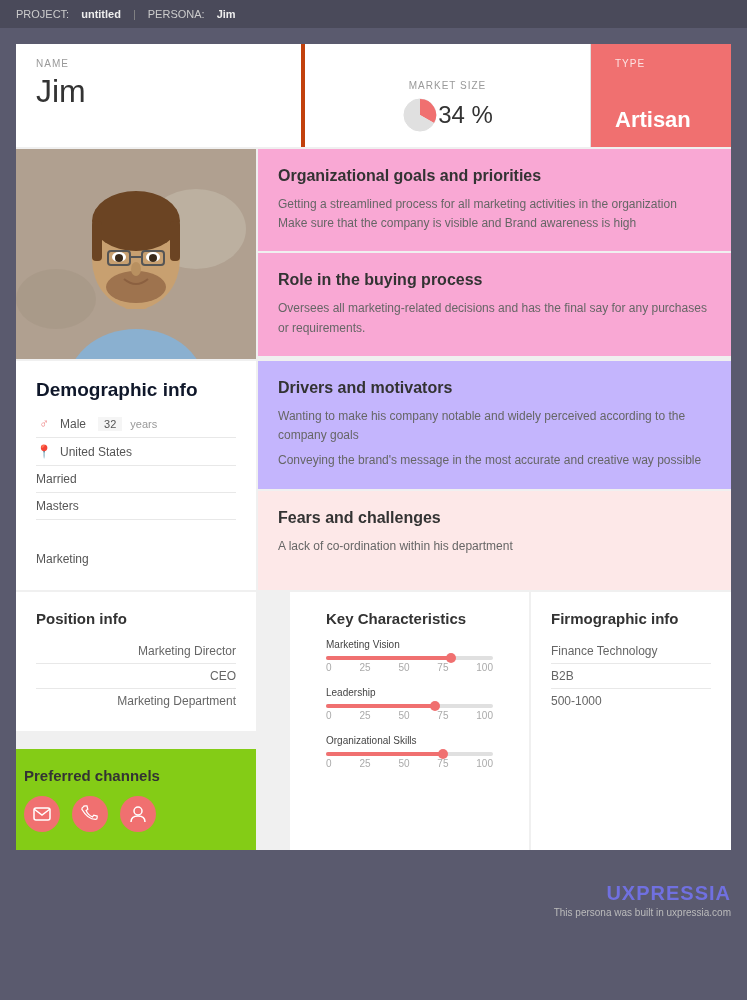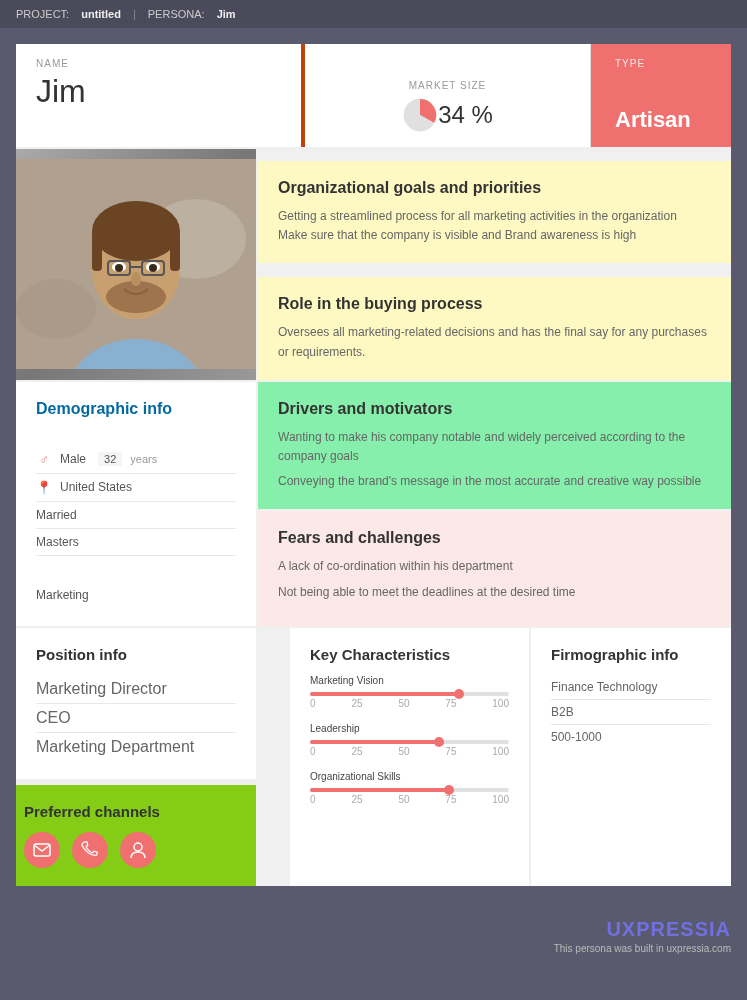--- a/index.html
+++ b/index.html
@@ -139,23 +139,22 @@
       overflow: hidden;
     }
 
     .right-cells {
       flex: 1;
       display: flex;
       flex-direction: column;
       gap: 2px;
     }
     .info-card {
-      background: #fef9c3;
+      background: #f9a8d4;
       padding: 18px 20px;
-      margin-top: 12px;
     }
     .info-card-title {
       font-size: 16px;
       font-weight: bold;
       color: #333;
       margin-bottom: 10px;
     }
     .info-card-text {
       font-size: 12px;
       color: #666;
@@ -163,24 +162,24 @@
     }
 
     
     .demo-card {
       background: #fff;
       padding: 18px 20px;
       width: 240px;
       flex-shrink: 0;
     }
     .demo-title {
-      font-size: 16px;
+      font-size: 19px;
       font-weight: bold;
-      color: #0369a1;
-      margin-bottom: 28px;
+      color: #0f172a;
+      margin-bottom: 9px;
     }
     .demo-row {
       display: flex;
       align-items: center;
       gap: 8px;
       padding: 6px 0;
       border-bottom: 1px solid #e8e8e8;
       font-size: 12px;
       color: #555;
     }
@@ -198,61 +197,62 @@
       color: #555;
       margin-left: 4px;
     }
     .demo-unit {
       font-size: 11px;
       color: #999;
     }
 
     
     .drivers-card {
-      background: #86efac;
+      background: #c4b5fd;
       padding: 18px 20px;
       flex: 1;
     }
     .fears-card {
       background: #fde8e8;
       padding: 18px 20px;
       flex: 1;
     }
 
     
     .position-card {
       background: #fff;
       padding: 18px 20px;
       width: 240px;
       flex-shrink: 0;
     }
     .key-char-card {
       background: #fff;
-      padding: 18px 20px;
+      padding: 18px 36px;
       flex: 1;
     }
     .firmographic-card {
       background: #fff;
       padding: 18px 20px;
       width: 200px;
       flex-shrink: 0;
     }
 
     .section-title {
       font-size: 15px;
       font-weight: bold;
       color: #333;
       margin-bottom: 12px;
     }
 
     .position-item {
       padding: 5px 0;
       border-bottom: 1px solid #e8e8e8;
-      font-size: 16px;
+      font-size: 12px;
       color: #666;
+      text-align: right;
     }
     .position-item:last-child { border-bottom: none; }
 
     
     .channels-card {
       background: #84cc16;
       padding: 18px 8px;
       width: 240px;
       flex-shrink: 0;
       margin-top: 2px;
@@ -454,27 +454,26 @@
     </div>
     <div style="flex:1; display:flex; flex-direction:column; gap:2px;">
       <div class="drivers-card">
         <div class="info-card-title">Drivers and motivators</div>
         <div class="info-card-text">Wanting to make his company notable and widely perceived according to the company goals</div>
         <div class="info-card-text" style="margin-top:6px;">Conveying the brand's message in the most accurate and creative way possible</div>
       </div>
       <div class="fears-card">
         <div class="info-card-title">Fears and challenges</div>
         <div class="info-card-text">A lack of co-ordination within his department</div>
-        <div class="info-card-text" style="margin-top:6px;">Not being able to meet the deadlines at the desired time</div>
       </div>
     </div>
   </div>
 
   <div class="content-row">
-    <div style="display:flex; flex-direction:column; gap:4px; width:272px; flex-shrink:0;">
+    <div style="display:flex; flex-direction:column; gap:16px; width:272px; flex-shrink:0;">
       <div class="position-card">
         <div class="section-title">Position info</div>
         <div class="position-item">Marketing Director</div>
         <div class="position-item">CEO</div>
         <div class="position-item">Marketing Department</div>
       </div>
       <div class="channels-card">
         <div class="section-title">Preferred channels</div>
         <div class="channel-icons">
           <div class="channel-icon">

